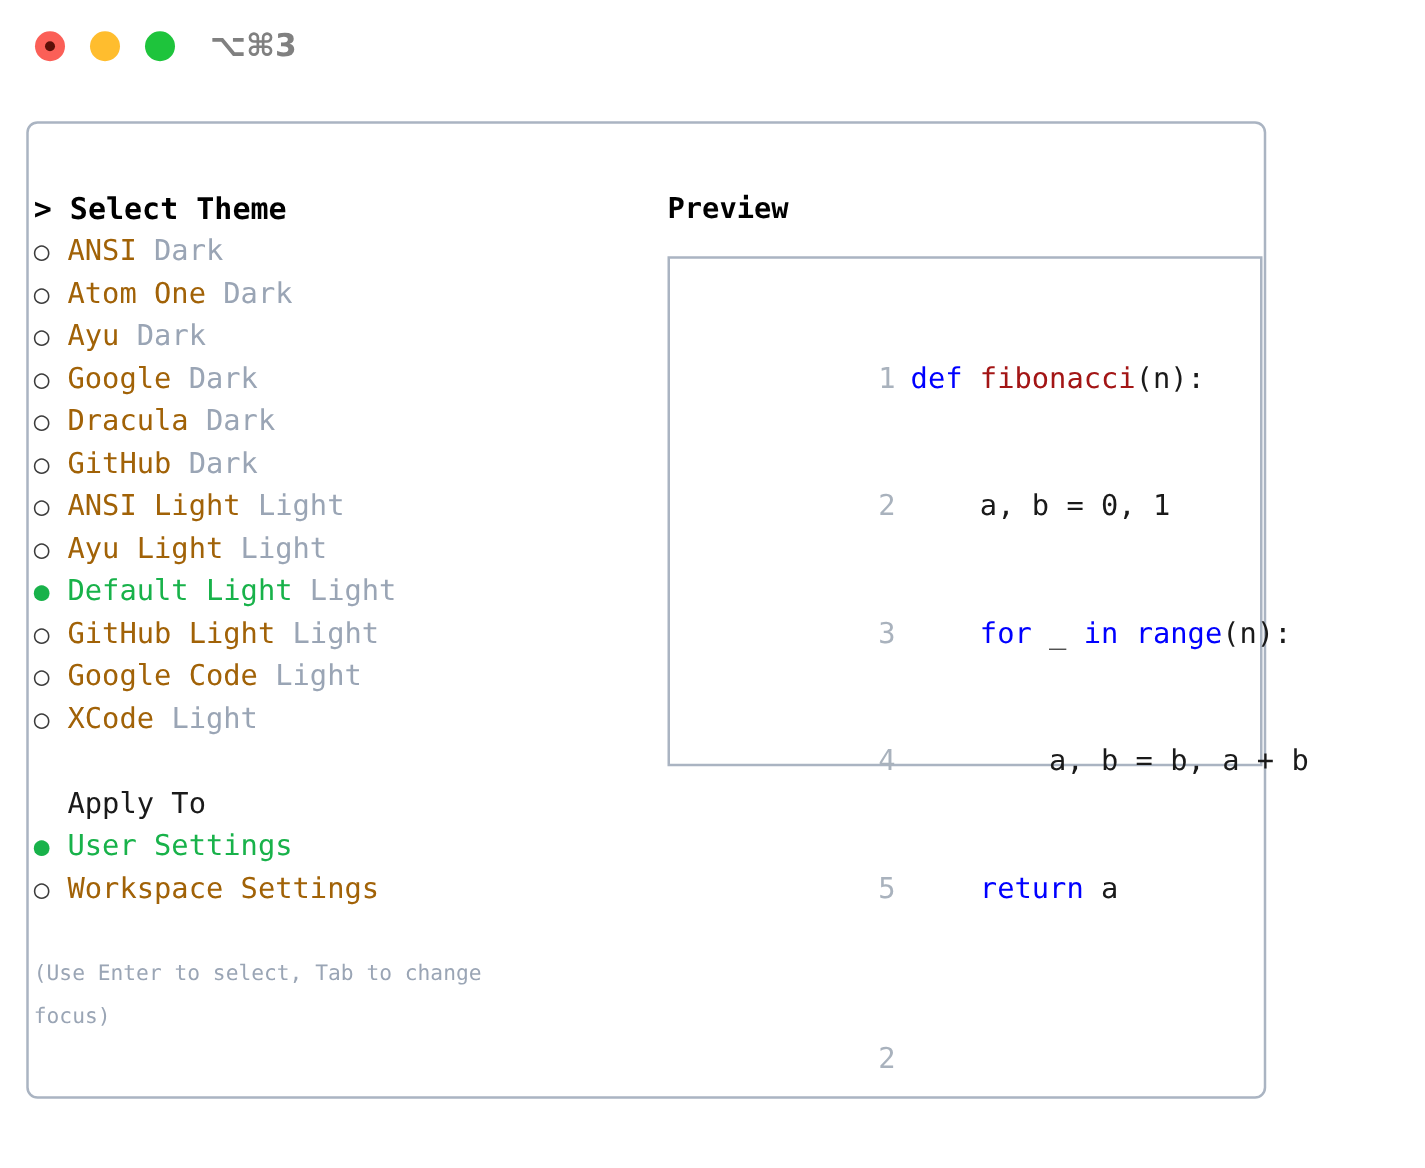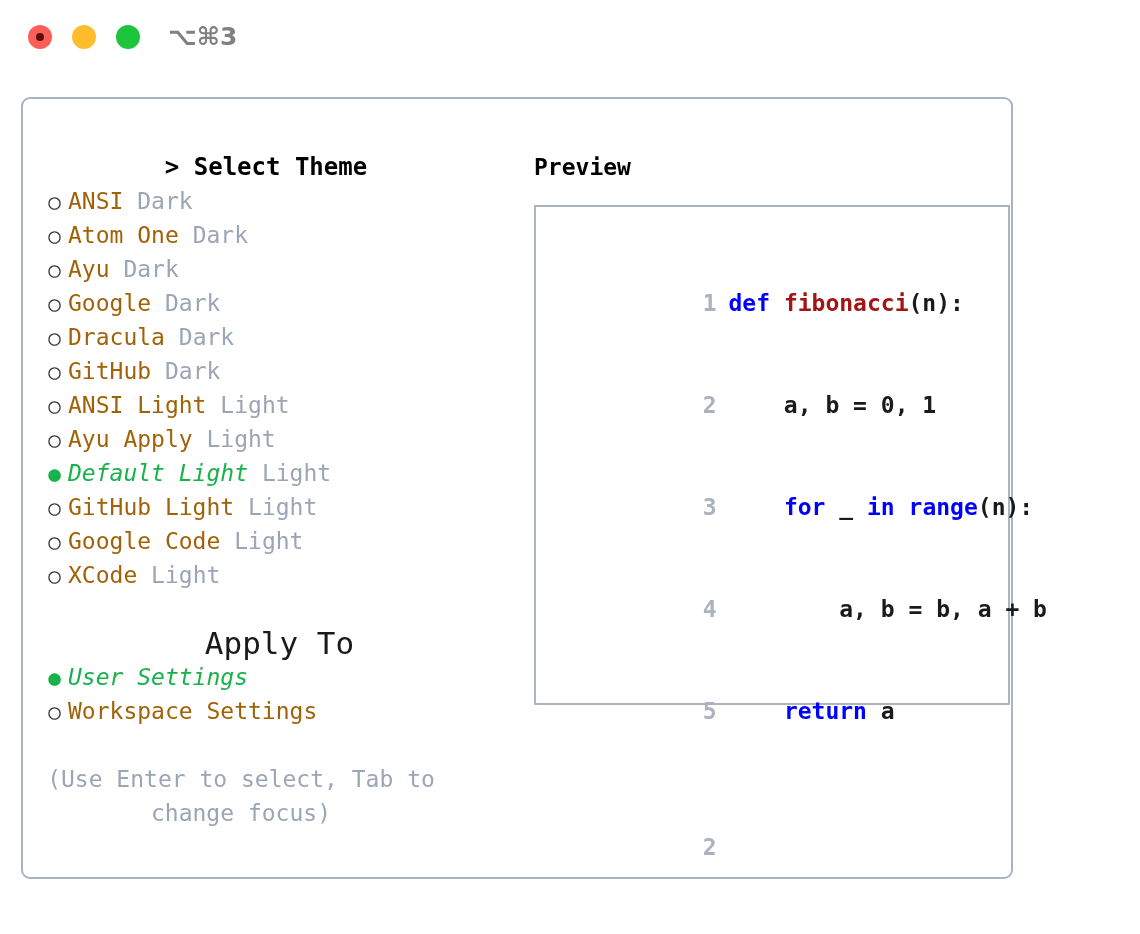--- a/index.html
+++ b/index.html
@@ -78,24 +78,23 @@
     height: 782px;
     border: 2px solid #aab4c2;
     border-radius: 9px;
     box-sizing: border-box;
     background: #ffffff;
   }
 
   
   .left-col {
     position: absolute;
-    left: 18px;
+    left: 4px;
     top: 51px;
     width: 450px;
-    text-align: center;
   }
   .header-row {
     font-size: 24px;
     font-weight: bold;
     color: #000000;
     line-height: 34px;
     white-space: pre;
   }
   .theme-list { margin-top: 0px; }
 
@@ -109,34 +108,34 @@
   }
   .marker {
     width: 27px;
     flex: 0 0 27px;
     font-size: 21px;
     line-height: 34px;
     color: #3c3c3c;
   }
   .marker.on { color: #18b24a; }
   .label { color: #a16207; }
-  .label.selected { color: #18b24a; font-style: italic; }
+  .label.selected { color: #18b24a; }
   .suffix { color: #9aa5b5; }
 
   .applyto-head {
-    font-size: 31px;
+    font-size: 23px;
     line-height: 34px;
     color: #1a1a1a;
     padding-left: 27px;
     white-space: pre;
   }
   .spacer-block { height: 34px; }
 
   .hint {
-    font-size: 23px;
+    font-size: 17px;
     line-height: 34px;
     color: #9aa5b5;
     width: 400px;
     white-space: pre-wrap;
   }
 
   
   .right-col {
     position: absolute;
     left: 479px;
@@ -147,26 +146,25 @@
   .preview-title {
     font-size: 23px;
     font-weight: bold;
     color: #000000;
     line-height: 34px;
     white-space: pre;
   }
   .preview-box {
     margin-top: 21px;
     width: 476px;
-    height: 500px;
+    height: 408px;
     border: 2px solid #aab4c2;
     box-sizing: border-box;
     background: #ffffff;
     padding: 45px 0 0 20px;
-    font-weight: bold;
   }
   .code-line {
     font-size: 23px;
     line-height: 34px;
     white-space: pre;
     color: #000000;
   }
   .ln {
     color: #a9b2bd;
     display: inline-block;
@@ -231,21 +229,21 @@
           <span class="label">GitHub</span>
           <span class="suffix"> <span>Dark</span></span>
         </div>
         <div class="row">
           <span class="marker">○</span>
           <span class="label">ANSI Light</span>
           <span class="suffix"> <span>Light</span></span>
         </div>
         <div class="row">
           <span class="marker">○</span>
-          <span class="label">Ayu Apply</span>
+          <span class="label">Ayu Light</span>
           <span class="suffix"> <span>Light</span></span>
         </div>
         <div class="row">
           <span class="marker on">●</span>
           <span class="label selected">Default Light</span>
           <span class="suffix"> <span>Light</span></span>
         </div>
         <div class="row">
           <span class="marker">○</span>
           <span class="label">GitHub Light</span>

